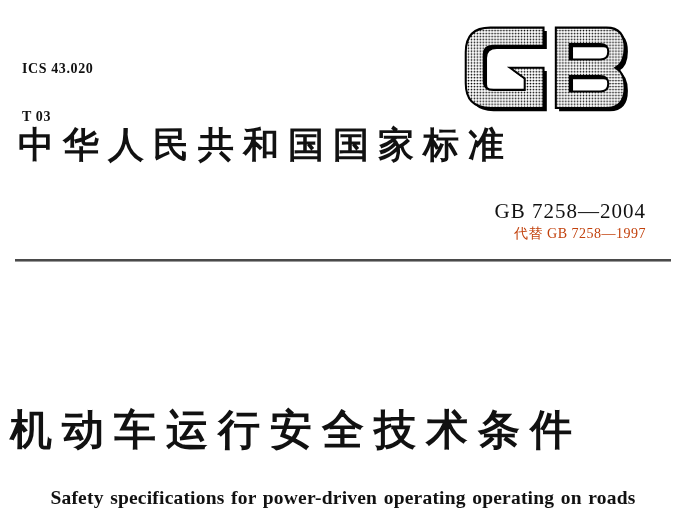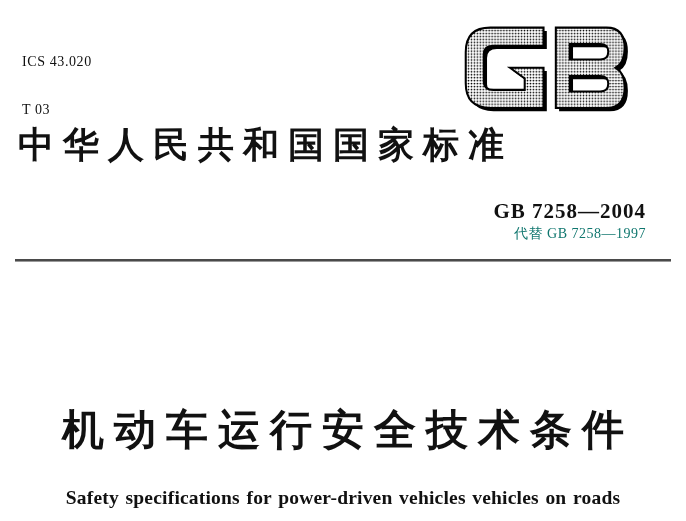--- a/index.html
+++ b/index.html
@@ -12,23 +12,23 @@
     width: 686px;
     height: 521px;
     background: #ffffff;
     color: #111111;
     font-family: "Liberation Serif", "DejaVu Serif", serif;
     overflow: hidden;
   }
   .codes {
     position: absolute;
     left: 22px;
-    top: 22px;
+    top: 29px;
     font-size: 14px;
-    font-weight: normal;
+    font-weight: bold;
     line-height: 16px;
     letter-spacing: 0.6px;
     white-space: pre;
   }
   .gb-logo {
     position: absolute;
     top: 26px;
     right: 58px;
     width: 164px;
     height: 86px;
@@ -44,47 +44,46 @@
     white-space: nowrap;
   }
   .std-block {
     position: absolute;
     right: 40px;
     top: 200px;
     text-align: right;
   }
   .std-number {
     font-size: 21px;
-    font-weight: bold;
+    font-weight: normal;
     letter-spacing: 1px;
     line-height: 22px;
     text-align: right;
   }
   .std-replaces {
     font-size: 14px;
     letter-spacing: 0.5px;
     margin-top: 4px;
-    color: #0f766e;
+    color: #c2410c;
     line-height: 15px;
   }
   .divider {
     position: absolute;
     left: 15px;
     right: 15px;
     top: 259px;
     height: 2px;
     background: #4a4a4a;
     border-bottom: 1px solid #9a9a9a;
   }
   .doc-title-zh {
     position: absolute;
     left: 0;
     right: 0;
     top: 407px;
-    text-align: center;
     font-family: "Liberation Sans", "DejaVu Sans", sans-serif;
     font-weight: bold;
     font-size: 42px;
     letter-spacing: 10px;
     padding-left: 10px; 
     line-height: 1.1;
     white-space: nowrap;
   }
   .doc-title-en {
     position: absolute;
@@ -132,15 +131,15 @@
 
   <div class="std-block">
     <div class="std-number">GB 7258—2004</div>
     <div class="std-replaces">代替 GB 7258—1997</div>
   </div>
 
   <div class="divider"></div>
 
   <div class="doc-title-zh">机动车运行安全技术条件</div>
 
-  <div class="doc-title-en">Safety specifications for power-driven vehicles vehicles on roads</div>
+  <div class="doc-title-en">Safety specifications for power-driven operating operating on roads</div>
 
 </div>
 
 </body></html>

